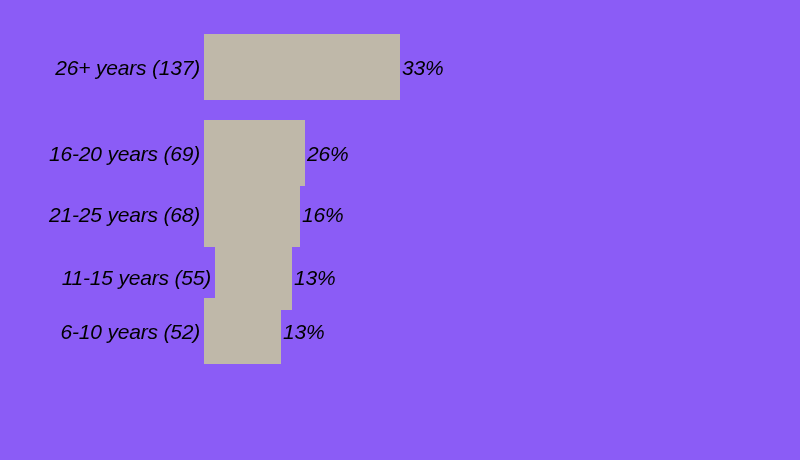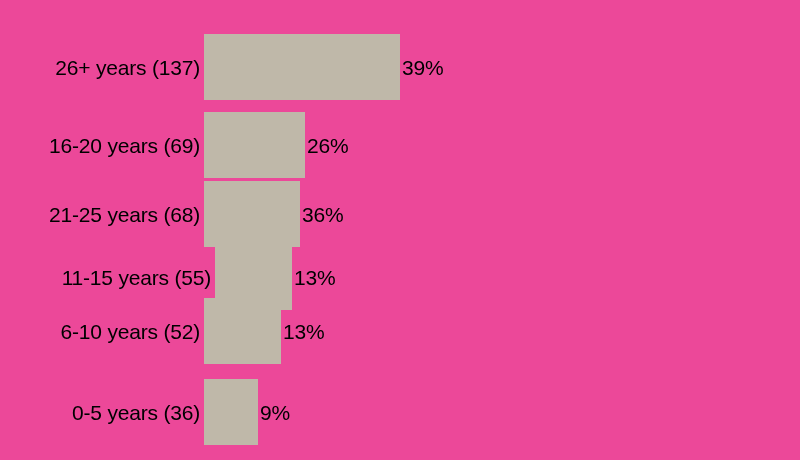--- a/index.html
+++ b/index.html
@@ -54,56 +54,49 @@
     line-height: 1;
     color: #000000;
     white-space: nowrap;
     margin-left: 2px;
     letter-spacing: -0.2px;
   }
 </style>
 </head>
 <body>
 
-<div id="chart-root" style="background: #ec4899;">
+<div id="chart-root" style="background: #8b5cf6; font-style: italic;">
     <div class="bar-row" style="top: 34px; height: 66px;">
       <div class="cat-label">26+ years (137)</div>
       <div class="bar-track">
         <div class="bar" style="width: 196px; background: rgb(191, 184, 169);"></div>
-        <div class="bar-value">39%</div>
+        <div class="bar-value">33%</div>
       </div>
     </div>
-    <div class="bar-row" style="top: 112px; height: 66px;">
+    <div class="bar-row" style="top: 120px; height: 66px;">
       <div class="cat-label">16-20 years (69)</div>
       <div class="bar-track">
         <div class="bar" style="width: 101px; background: rgb(191, 184, 169);"></div>
         <div class="bar-value">26%</div>
       </div>
     </div>
     <div class="bar-row" style="top: 181px; height: 66px;">
       <div class="cat-label">21-25 years (68)</div>
       <div class="bar-track">
         <div class="bar" style="width: 96px; background: rgb(191, 184, 169);"></div>
-        <div class="bar-value">36%</div>
+        <div class="bar-value">16%</div>
       </div>
     </div>
     <div class="bar-row" style="top: 244px; height: 66px; margin-left: 11px;">
       <div class="cat-label">11-15 years (55)</div>
       <div class="bar-track">
         <div class="bar" style="width: 77px; background: rgb(191, 184, 169);"></div>
         <div class="bar-value">13%</div>
       </div>
     </div>
     <div class="bar-row" style="top: 298px; height: 66px;">
       <div class="cat-label">6-10 years (52)</div>
       <div class="bar-track">
         <div class="bar" style="width: 77px; background: rgb(191, 184, 169);"></div>
         <div class="bar-value">13%</div>
       </div>
     </div>
-    <div class="bar-row" style="top: 379px; height: 66px;">
-      <div class="cat-label">0-5 years (36)</div>
-      <div class="bar-track">
-        <div class="bar" style="width: 54px; background: rgb(191, 184, 169);"></div>
-        <div class="bar-value">9%</div>
-      </div>
-    </div>
   </div>
 
 </body></html>

